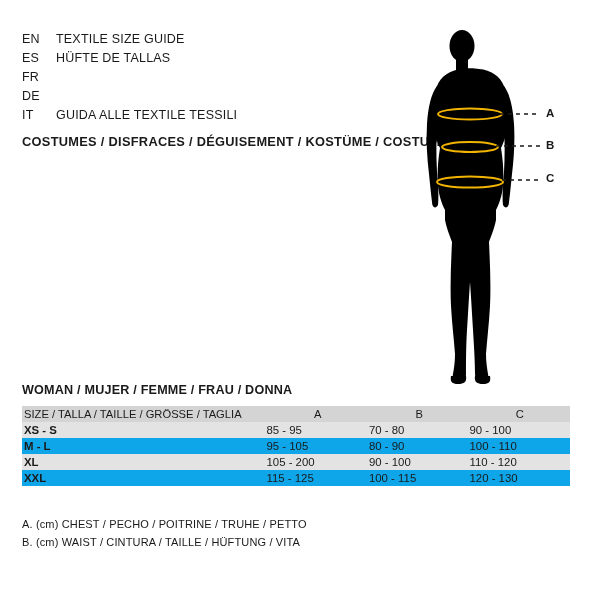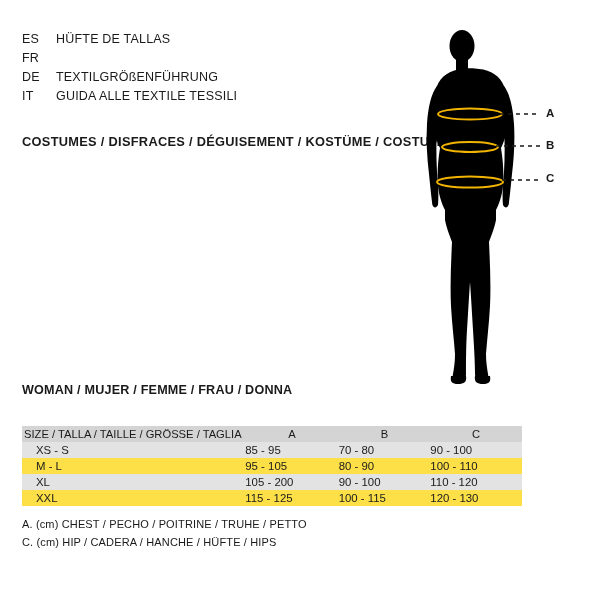--- a/index.html
+++ b/index.html
@@ -90,24 +90,23 @@
     top: 0px;
     font-size: 12.6px;
     font-weight: bold;
     letter-spacing: 0.2px;
     text-align: center;
   }
   table.sizes {
     position: absolute;
     left: 22px;
     top: 23px;
-    width: 500px;
+    width: 548px;
     border-collapse: collapse;
     font-size: 11.4px;
-    margin-top: 20px;
   }
   table.sizes th,
   table.sizes td {
     padding: 0;
     height: 16px;
     font-weight: normal;
     line-height: 16px;
   }
   table.sizes thead tr {
     background: #d4d4d4;
@@ -115,28 +114,29 @@
   table.sizes thead th.hdr-size {
     text-align: left;
     padding-left: 2px;
     font-size: 11.2px;
   }
   table.sizes thead th.hdr-col {
     text-align: center;
     font-size: 11.2px;
   }
   table.sizes tbody tr {
-    background: #fde047;
+    background: #0ea5e9;
   }
   table.sizes tbody tr.alt {
     background: #e3e3e3;
   }
   table.sizes tbody td.sz {
     text-align: left;
-    padding-left: 14px;
+    padding-left: 2px;
+    font-weight: bold;
   }
   table.sizes tbody td.val {
   }
   col.c-size { width: 248px; }
   col.c-a { width: 104px; }
   col.c-b { width: 102px; }
   col.c-c { width: 102px; }
 
   .legend {
     position: absolute;
@@ -147,29 +147,32 @@
   }
   .legend div { letter-spacing: 0.15px; }
 </style>
 </head>
 <body>
 
 <div class="page">
 
   <div class="lang-block">
     <div class="lang-row">
+      <span class="lang-code">EN</span>
+      <span class="lang-text">TEXTILE SIZE GUIDE</span>
+    </div>
+    <div class="lang-row">
       <span class="lang-code">ES</span>
       <span class="lang-text">HÜFTE DE TALLAS</span>
     </div>
     <div class="lang-row">
       <span class="lang-code">FR</span>
     </div>
     <div class="lang-row">
       <span class="lang-code">DE</span>
-      <span class="lang-text">TEXTILGRÖßENFÜHRUNG</span>
     </div>
     <div class="lang-row">
       <span class="lang-code">IT</span>
       <span class="lang-text">GUIDA ALLE TEXTILE TESSILI</span>
     </div>
   </div>
 
   <div class="costumes-line">COSTUMES / DISFRACES / DÉGUISEMENT / KOSTÜME / COSTUMI</div>
 
   <div class="figure-wrap">
@@ -282,17 +285,17 @@
           <td class="sz">XXL</td>
           <td class="val">115 - 125</td>
           <td class="val">100 - 115</td>
           <td class="val">120 - 130</td>
         </tr>
       </tbody>
     </table>
 
     <div class="legend">
       <div>A. (cm) CHEST / PECHO / POITRINE / TRUHE / PETTO</div>
-      <div>C. (cm) HIP / CADERA / HANCHE / HÜFTE / HIPS</div>
+      <div>B. (cm) WAIST / CINTURA / TAILLE / HÜFTUNG / VITA</div>
     </div>
   </div>
 
 </div>
 
 </body></html>

